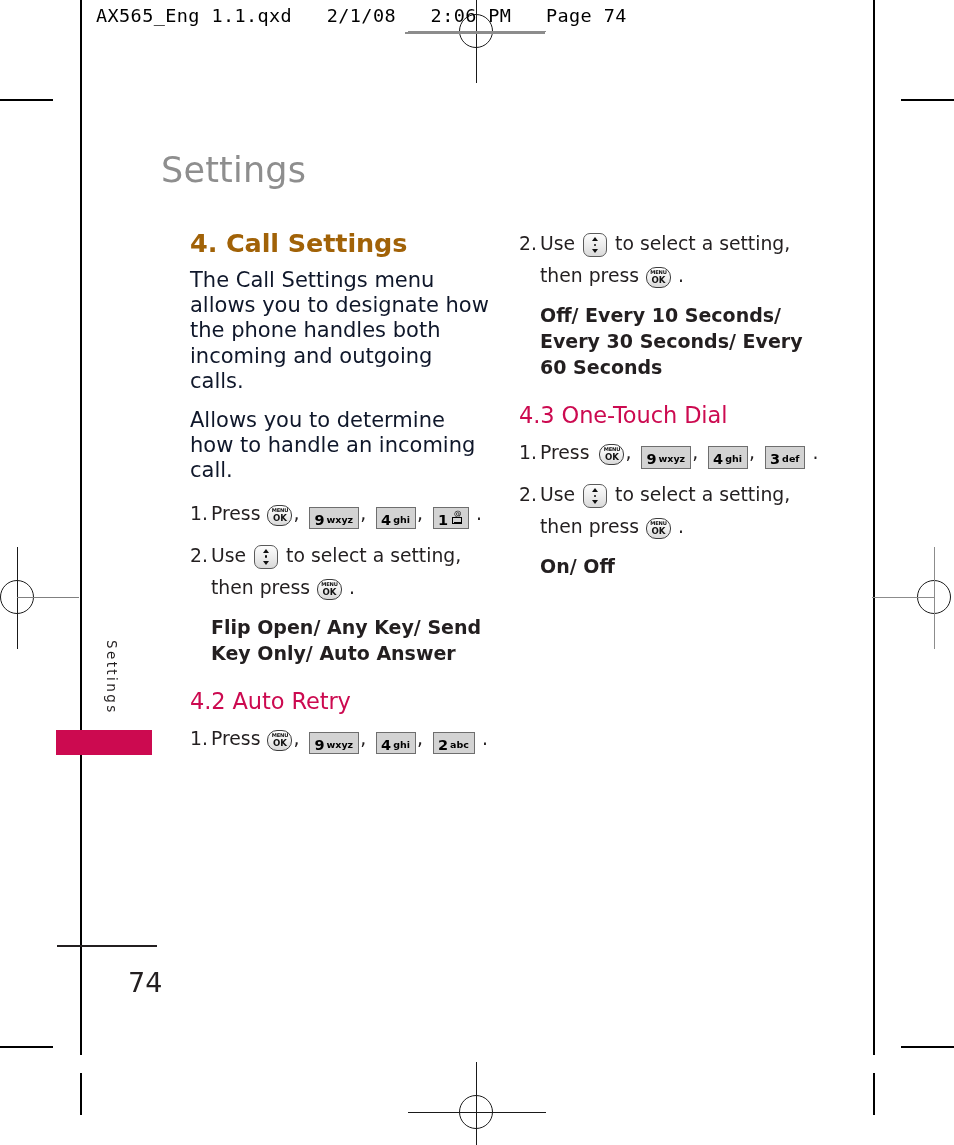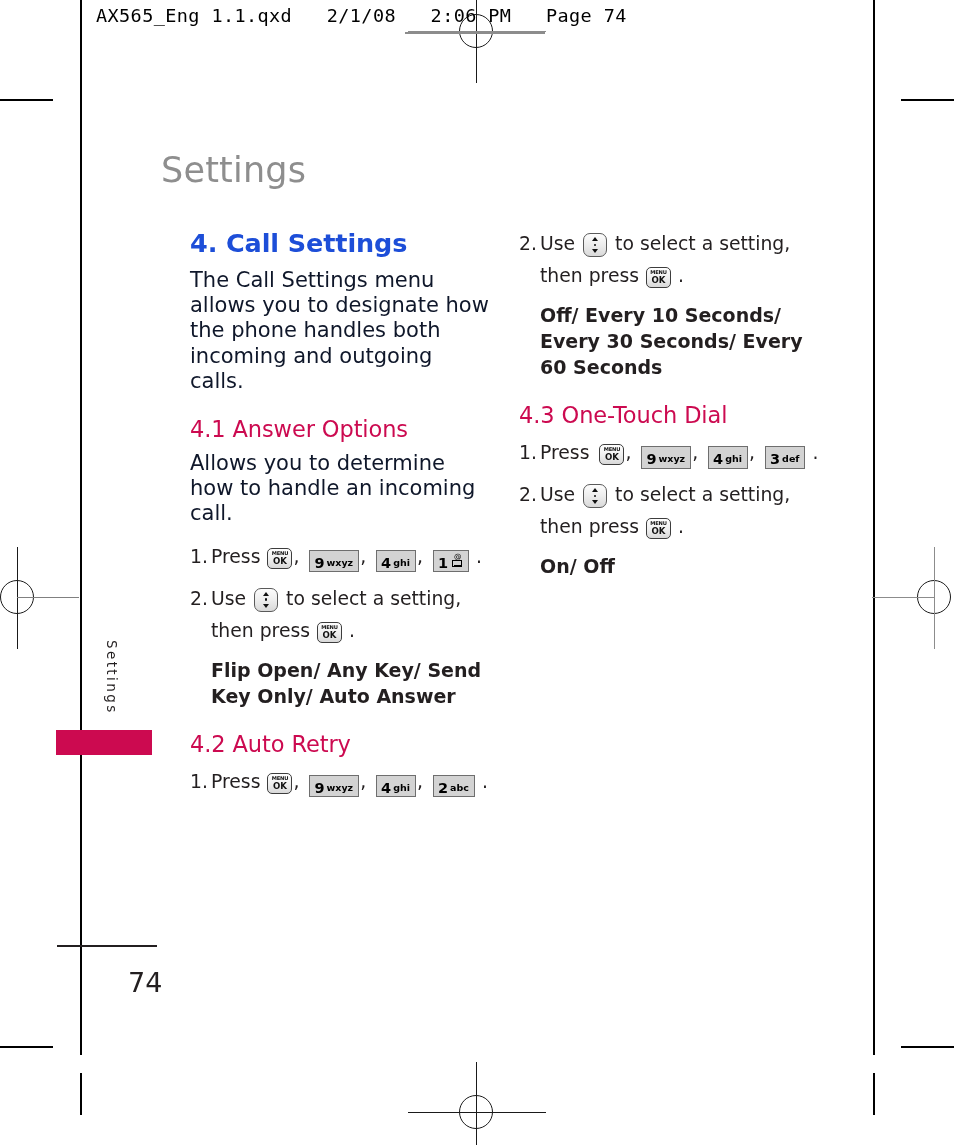--- a/index.html
+++ b/index.html
@@ -93,21 +93,21 @@
     top: 228px;
     width: 300px;
   }
   .col-left  { left: 190px; }
   .col-right { left: 519px; width: 305px; }
 
   h2.sec-main {
     margin: 0 0 10px 0;
     font-size: 25.5px;
     font-weight: 700;
-    color: #1d4ed8;
+    color: #a16207;
     letter-spacing: -0.1px;
   }
   h3.sec-sub {
     margin: 22px 0 9px 0;
     font-size: 22.5px;
     font-weight: 400;
     color: #cc0a50;
     letter-spacing: -0.1px;
   }
 
@@ -206,21 +206,21 @@
     line-height: 7.5px;
     color: #000;
   }
 
   .menukey {
     display: inline-block;
     vertical-align: -6px;
     width: 25px;
     height: 21px;
     border: 1.2px solid #3d3d3d;
-    border-radius: 5px;
+    border-radius: 10px;
     background: linear-gradient(180deg,#ffffff 0%,#efefef 55%,#d8d8d8 100%);
     position: relative;
     margin: 0 1px;
     box-sizing: border-box;
   }
   .menukey .m {
     position: absolute;
     top: 1px;
     left: 0;
     right: 0;
@@ -360,21 +360,20 @@
 <div class="imprint">AX565_Eng 1.1.qxd   2/1/08   2:06 PM   Page 74</div>
 <div class="imprint-rule"></div>
 
 <div class="page-title">Settings</div>
 
 <div class="col col-left">
 
   <h2 class="sec-main">4. Call Settings</h2>
   <p class="body-text">The Call Settings menu allows you to designate how the phone handles both incoming and outgoing calls.</p>
 
-  <h3 class="sec-sub">4.1 Answer Options</h3>
   <p class="body-text">Allows you to determine how to handle an incoming call.</p>
 
   <ol class="steps">
     <li>
       <span class="num">1.</span>
       <span>Press</span>
       <span class="menukey">
         <span class="m">MENU</span>
         <span class="o">OK</span>
       </span><span>,</span><span class="sep"></span>

